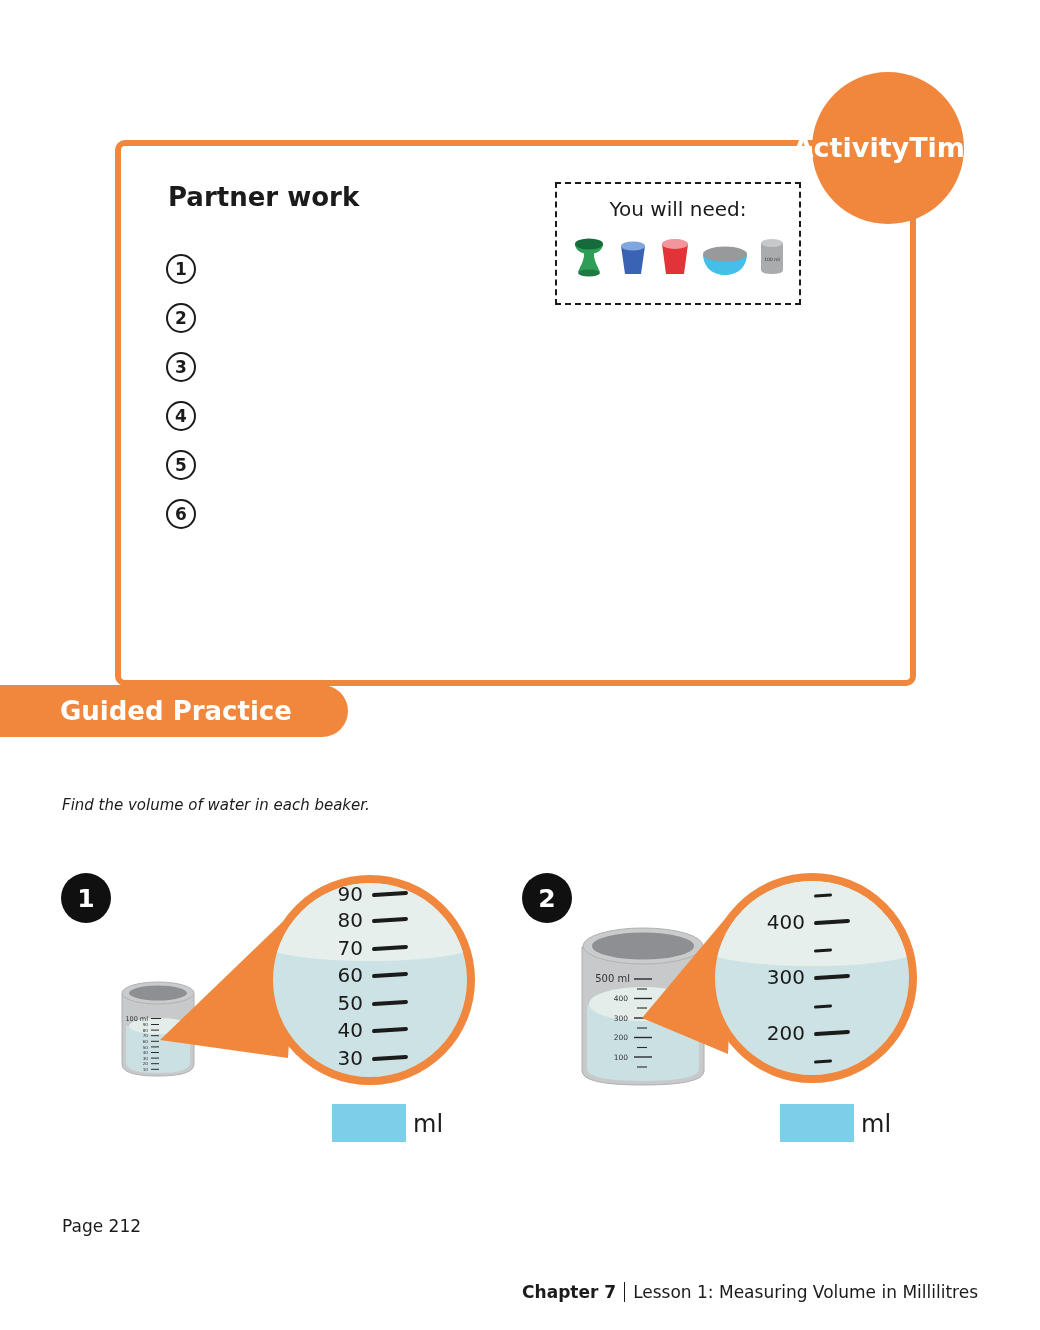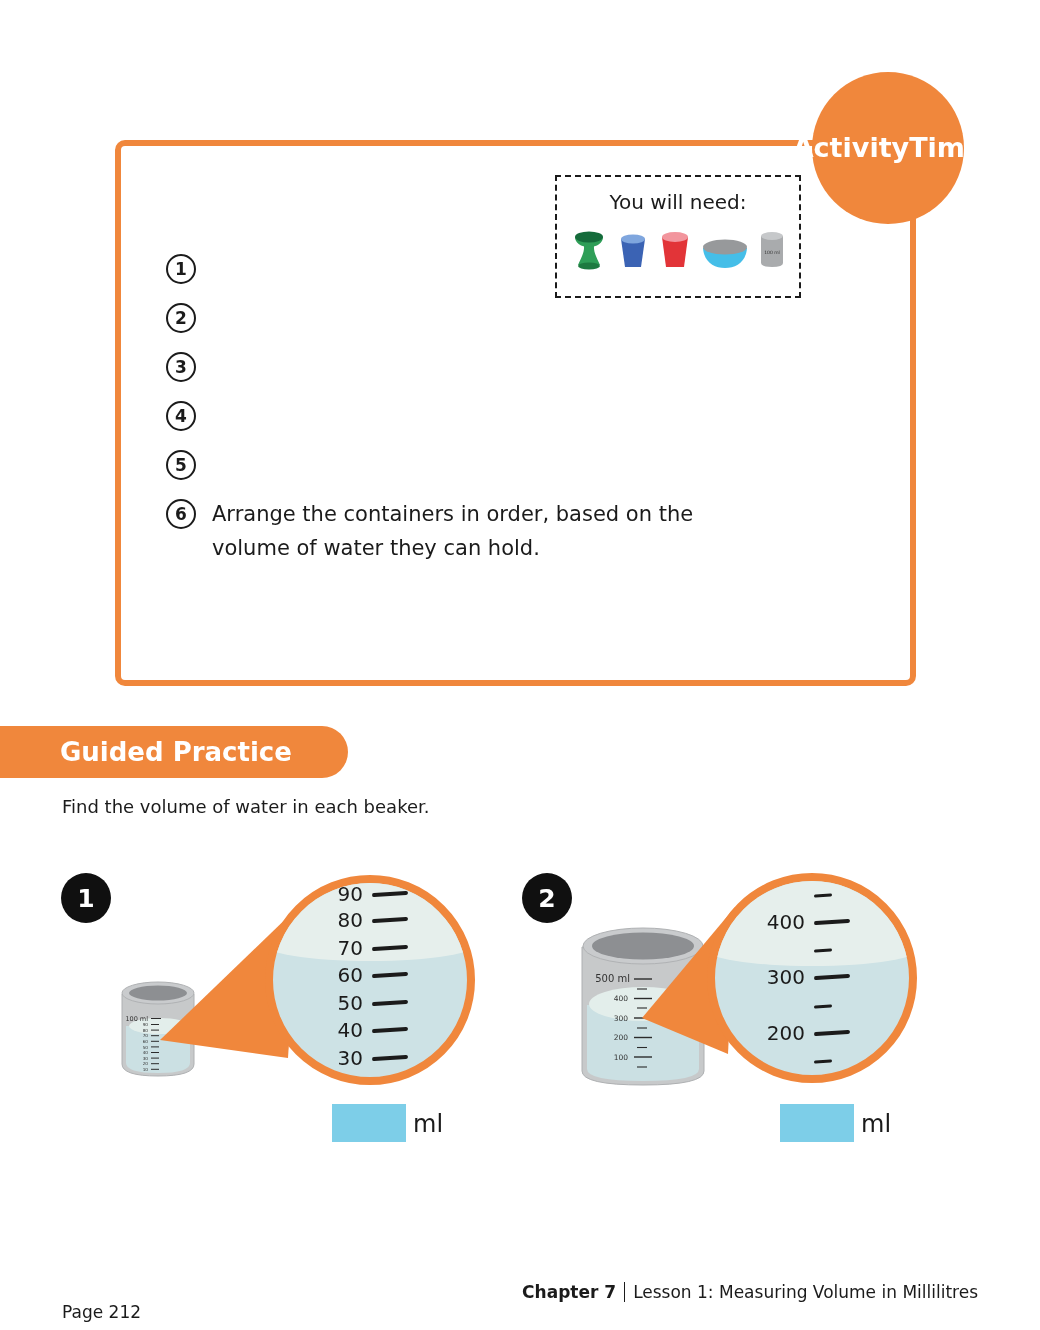--- a/index.html
+++ b/index.html
@@ -16,44 +16,44 @@
   }
   .activity-badge {
     position:absolute; left:812px; top:72px; width:152px; height:152px;
     background:#F0873C; border-radius:50%; display:flex; flex-direction:row;
     align-items:center; justify-content:center; z-index:5;
     color:#ffffff; font-weight:bold; font-size:27px; line-height:34px;
   }
   .pw-heading { position:absolute; left:168px; top:182px; font-size:26px; font-weight:bold; }
 
   .need-box {
-    position:absolute; left:555px; top:175px; width:246px; height:123px;
+    position:absolute; left:555px; top:182px; width:246px; height:123px;
     border:2px dashed #1b1b1b; background:#ffffff; text-align:center;
   }
   .need-title { margin-top:13px; font-size:20px; }
   .need-icons { margin-top:14px; display:flex; justify-content:center; align-items:flex-end; gap:11px; }
 
   .steps { position:absolute; left:166px; top:252px; width:600px; }
   .step { display:flex; align-items:flex-start; margin-bottom:17px; }
   .stepnum {
     flex:0 0 auto; width:30px; height:30px; border:2.5px solid #1b1b1b; border-radius:50%;
     display:flex; align-items:center; justify-content:center;
     font-size:17px; font-weight:bold; margin-right:16px; margin-top:2px;
   }
   .steptext { font-size:21px; line-height:34px; }
   .w300 { max-width:300px; }
   .w510 { max-width:510px; }
 
   
   .gp-banner {
-    position:absolute; left:0; top:726px; width:348px; height:52px;
+    position:absolute; left:0; top:685px; width:348px; height:52px;
     background:#F0873C; border-radius:0 26px 26px 0;
     color:#ffffff; font-size:26px; font-weight:bold; line-height:52px; padding-left:60px;
   }
-  .gp-instruction { position:absolute; left:62px; top:796px; font-size:18px; }
+  .gp-instruction { position:absolute; left:62px; top:796px; font-size:15px;font-style:italic; }
 
   .exercise { position:absolute; width:480px; height:295px; top:862px; }
   #ex1 { left:50px; }
   #ex2 { left:520px; }
   .num-badge {
     position:absolute; width:50px; height:50px; background:#101010; border-radius:50%;
     color:#ffffff; font-size:25px; font-weight:bold;
     display:flex; align-items:center; justify-content:center; z-index:4;
   }
   .beaker { position:absolute; z-index:1; }
@@ -69,38 +69,39 @@
   .mag-row { position:absolute; left:18px; height:22px; display:flex; align-items:center; }
   .mag-num { display:inline-block; width:72px; text-align:right; font-size:20px; color:#1b1b1b; }
   .tick { display:inline-block; height:3.5px; background:#1b1b1b; margin-left:9px; border-radius:2px; transform:rotate(-4deg); }
   .tick.major { width:36px; }
   .tick.minor { width:18px; height:3px; }
 
   .answer-box { position:absolute; width:74px; height:38px; background:#7DCEE8; z-index:3; }
   .unit-label { position:absolute; font-size:24px; z-index:3; }
 
   
-  .footer-left { position:absolute; left:62px; top:1302px; font-size:17px; }
+  .footer-left { position:absolute; left:62px; top:1216px; font-size:17px; }
   .footer-right { position:absolute; right:62px; top:1282px; font-size:17px; display:flex; align-items:flex-start; }
   .footer-right .chap { font-weight:bold; }
   .footer-sep { display:inline-block; width:0; height:20px; border-left:1.5px solid #1b1b1b; margin:0 8px; }
 
   svg text { font-family:"DejaVu Sans","Liberation Sans",sans-serif; fill:#333; }
 </style>
 </head>
 <body>
 
 <div id="page">
 
   <div class="activity-badge">
     <span>Activity</span>
     <span>Time</span>
   </div>
 
   <div class="activity-box"></div>
+  <div class="pw-heading">Partner work</div>
 
   <div class="need-box">
     <div class="need-title">You will need:</div>
     <div class="need-icons">
       <svg width="36" height="42" viewBox="0 0 36 42">
         <path d="M12,14 C15,22 11,28 7,37 L29,37 C25,28 21,22 24,14 Z" fill="#2E9E57"></path>
         <ellipse cx="18" cy="38" rx="11" ry="3.5" fill="#1D7A40"></ellipse>
         <path d="M4,9 C4,15 10,19 18,19 C26,19 32,15 32,9 Z" fill="#2E9E57"></path>
         <ellipse cx="18" cy="9" rx="14" ry="5.5" fill="#156B3B"></ellipse>
       </svg>
@@ -135,21 +136,20 @@
       <span class="stepnum">3</span>
     </div>
     <div class="step">
       <span class="stepnum">4</span>
     </div>
     <div class="step">
       <span class="stepnum">5</span>
     </div>
     <div class="step">
       <span class="stepnum">6</span>
-      <span class="steptext w510">Arrange the containers in order, based on the volume of water they can hold.</span>
     </div>
   </div>
 
   <div class="gp-banner">Guided Practice</div>
   <div class="gp-instruction">Find the volume of water in each beaker.</div>
 
   <div class="exercise" id="ex1">
     <div class="num-badge" style="left:11px; top:11px;">1</div>
 
     <svg class="beaker" style="left:68px; top:118px;" width="80" height="100" viewBox="0 0 80 100">

